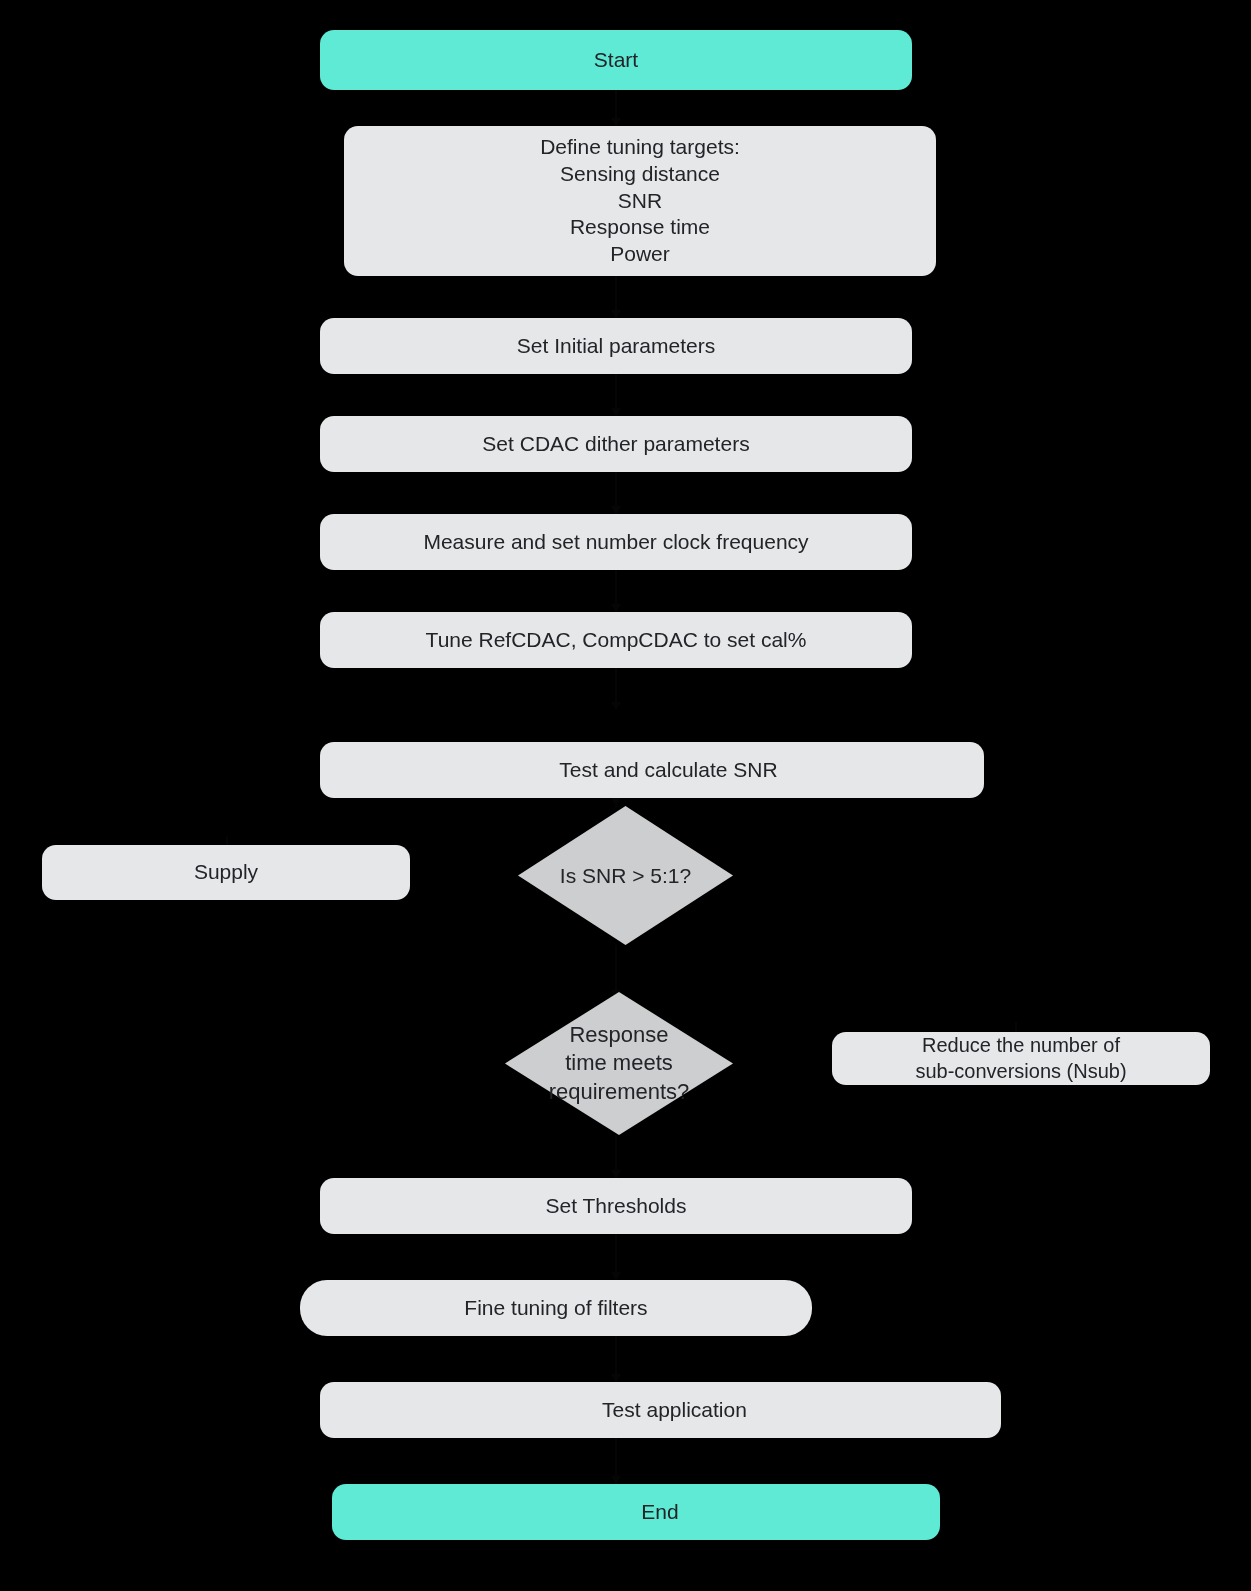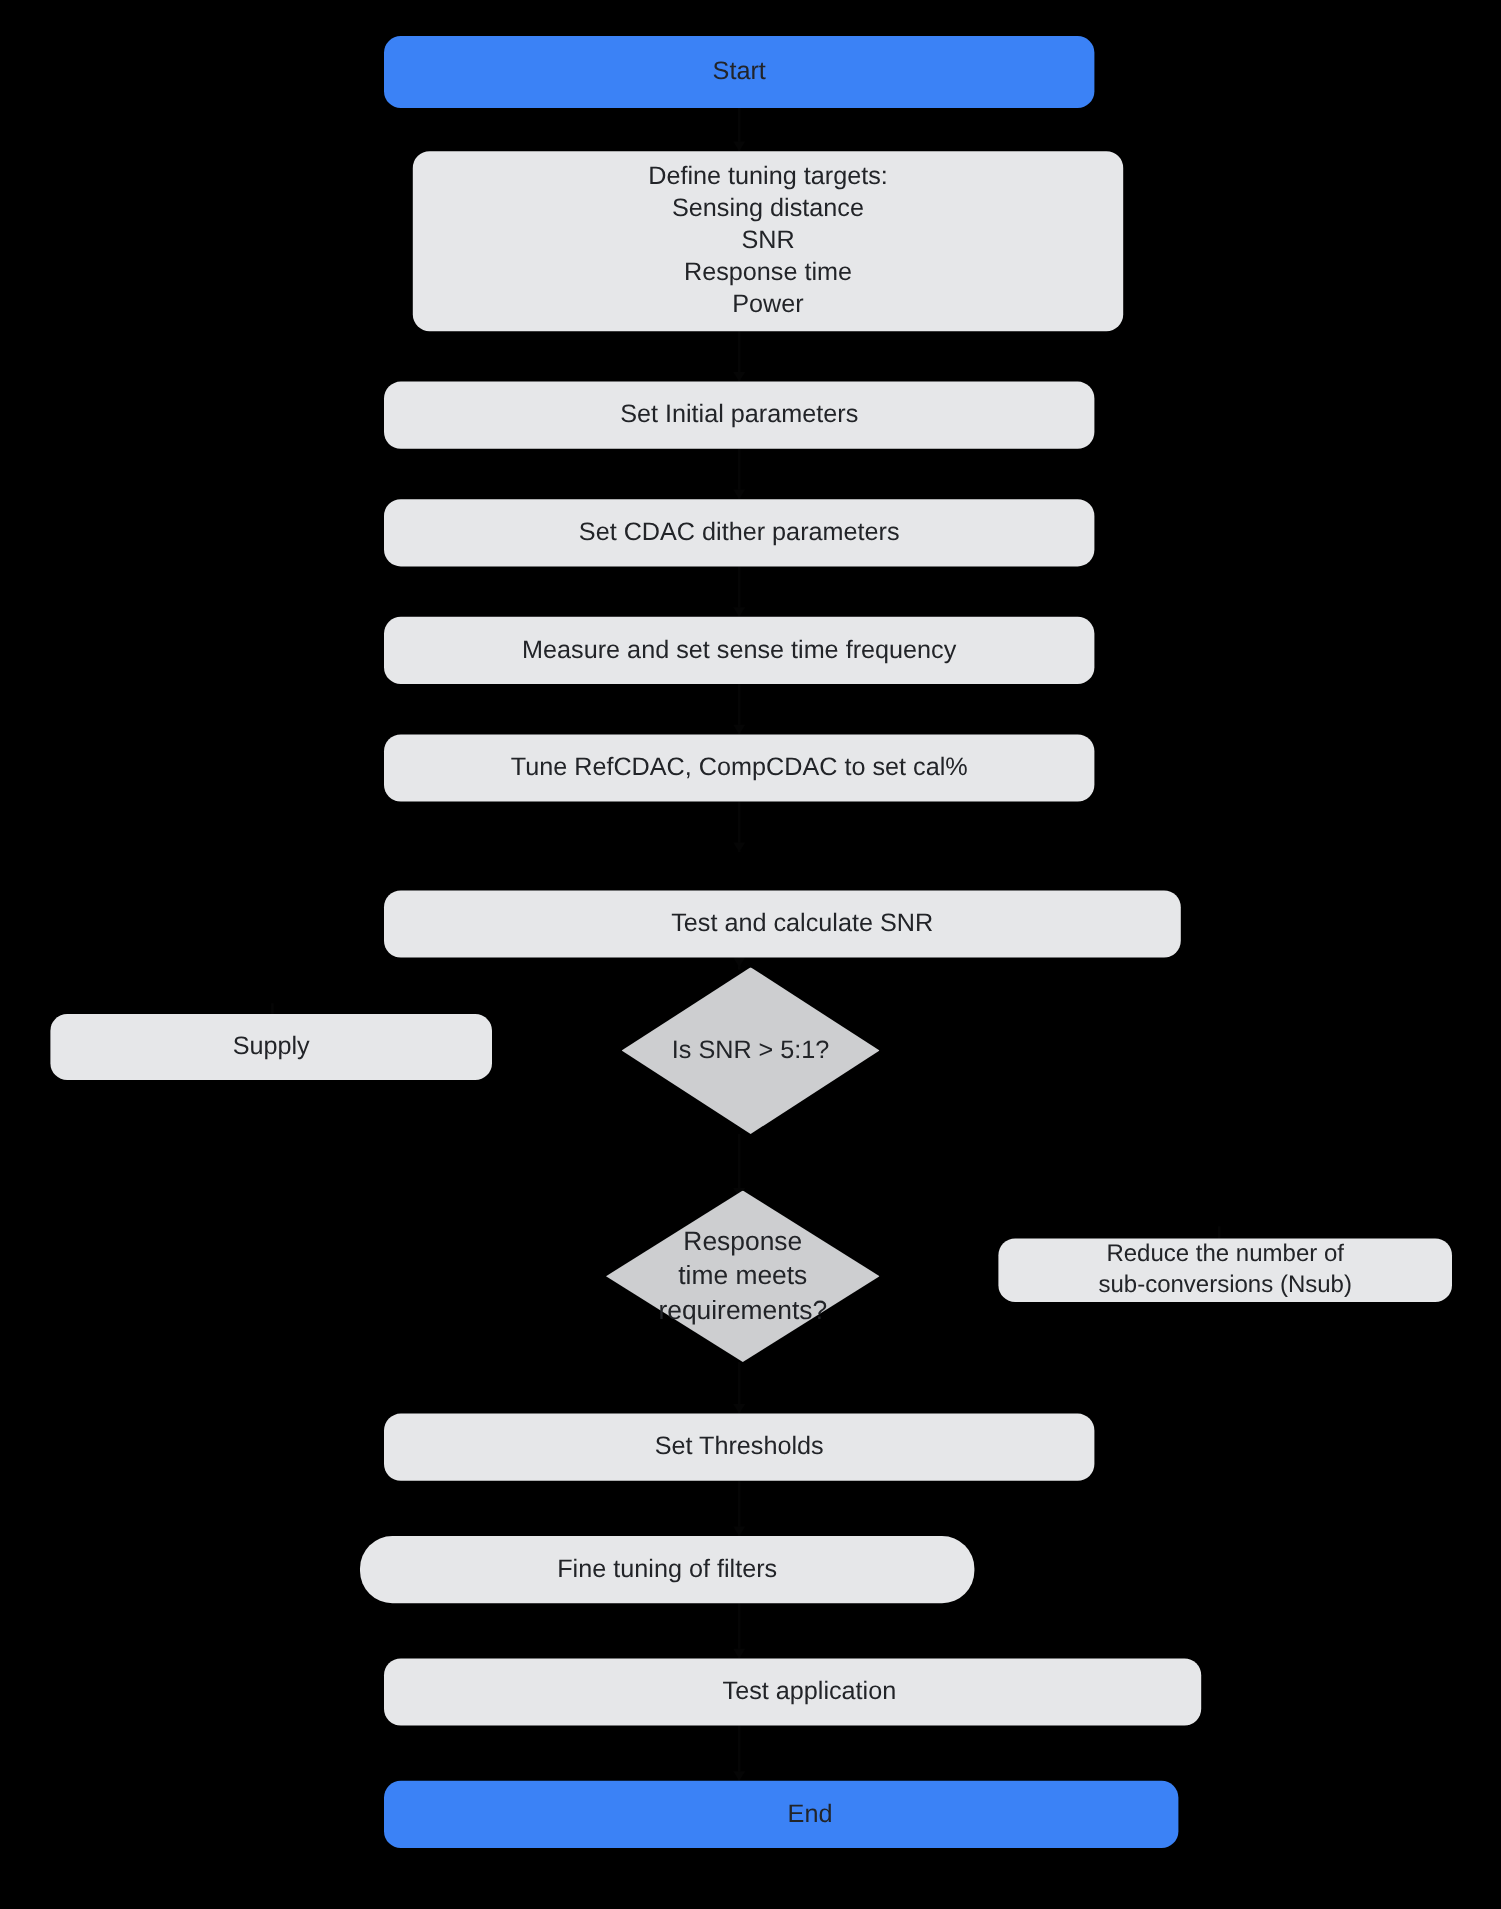--- a/index.html
+++ b/index.html
@@ -28,21 +28,21 @@
     color: #222428;
     line-height: 1.28;
     white-space: pre-line;
   }
   .process {
     background: #e6e7e9;
     border-radius: 14px;
     font-size: 21px;
   }
   .terminator {
-    background: #3b82f6;
+    background: #5eead4;
     border-radius: 14px;
     font-size: 21px;
   }
   .decision-wrap {
     position: absolute;
     display: flex;
     align-items: center;
     justify-content: center;
   }
   .decision-shape {
@@ -124,21 +124,21 @@
   <div class="node process" style="left:320px; top:126px; width:592px; height:150px;margin-left:24px;">Define tuning targets:
 Sensing distance
 SNR
 Response time
 Power</div>
 
   <div class="node process" style="left:320px; top:318px; width:592px; height:56px;">Set Initial parameters</div>
 
   <div class="node process" style="left:320px; top:416px; width:592px; height:56px;">Set CDAC dither parameters</div>
 
-  <div class="node process" style="left:320px; top:514px; width:592px; height:56px;">Measure and set sense time frequency</div>
+  <div class="node process" style="left:320px; top:514px; width:592px; height:56px;">Measure and set number clock frequency</div>
 
   <div class="node process" style="left:320px; top:612px; width:592px; height:56px;">Tune RefCDAC, CompCDAC to set cal%</div>
 
   <div class="node process" style="left:320px; top:742px; width:664px; height:56px;padding-left:33px;">Test and calculate SNR</div>
 
   <div class="node process" style="left:42px; top:845px; width:368px; height:55px;">Supply</div>
 
   <div class="decision-wrap" style="left:518px; top:806px; width:215px; height:139px;">
     <div class="decision-shape"></div>
     <div class="decision-label one-line">Is SNR &gt; 5:1?</div>
@@ -153,15 +153,15 @@
 
   <div class="node process" style="left:832px; top:1032px; width:378px; height:53px; font-size:20px;">Reduce the number of
 sub-conversions (Nsub)</div>
 
   <div class="node process" style="left:320px; top:1178px; width:592px; height:56px;">Set Thresholds</div>
 
   <div class="node process" style="left:300px; top:1280px; width:512px; height:56px;border-radius:27px;">Fine tuning of filters</div>
 
   <div class="node process" style="left:320px; top:1382px; width:681px; height:56px;padding-left:28px;">Test application</div>
 
-  <div class="node terminator" style="left:320px; top:1484px; width:662px; height:56px;padding-left:48px;">End</div>
+  <div class="node terminator" style="left:332px; top:1484px; width:608px; height:56px;padding-left:48px;">End</div>
 
 </div>
 
 </body></html>

